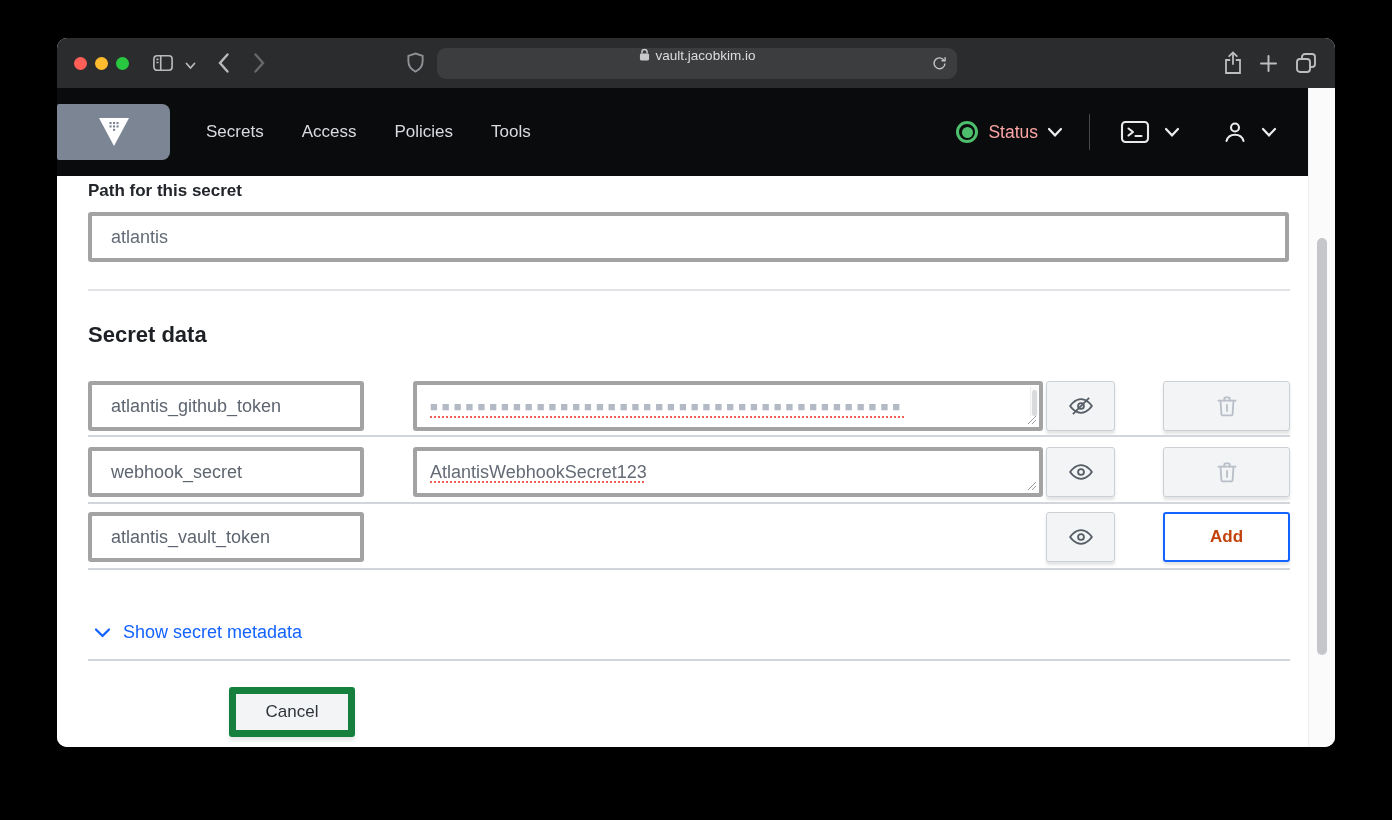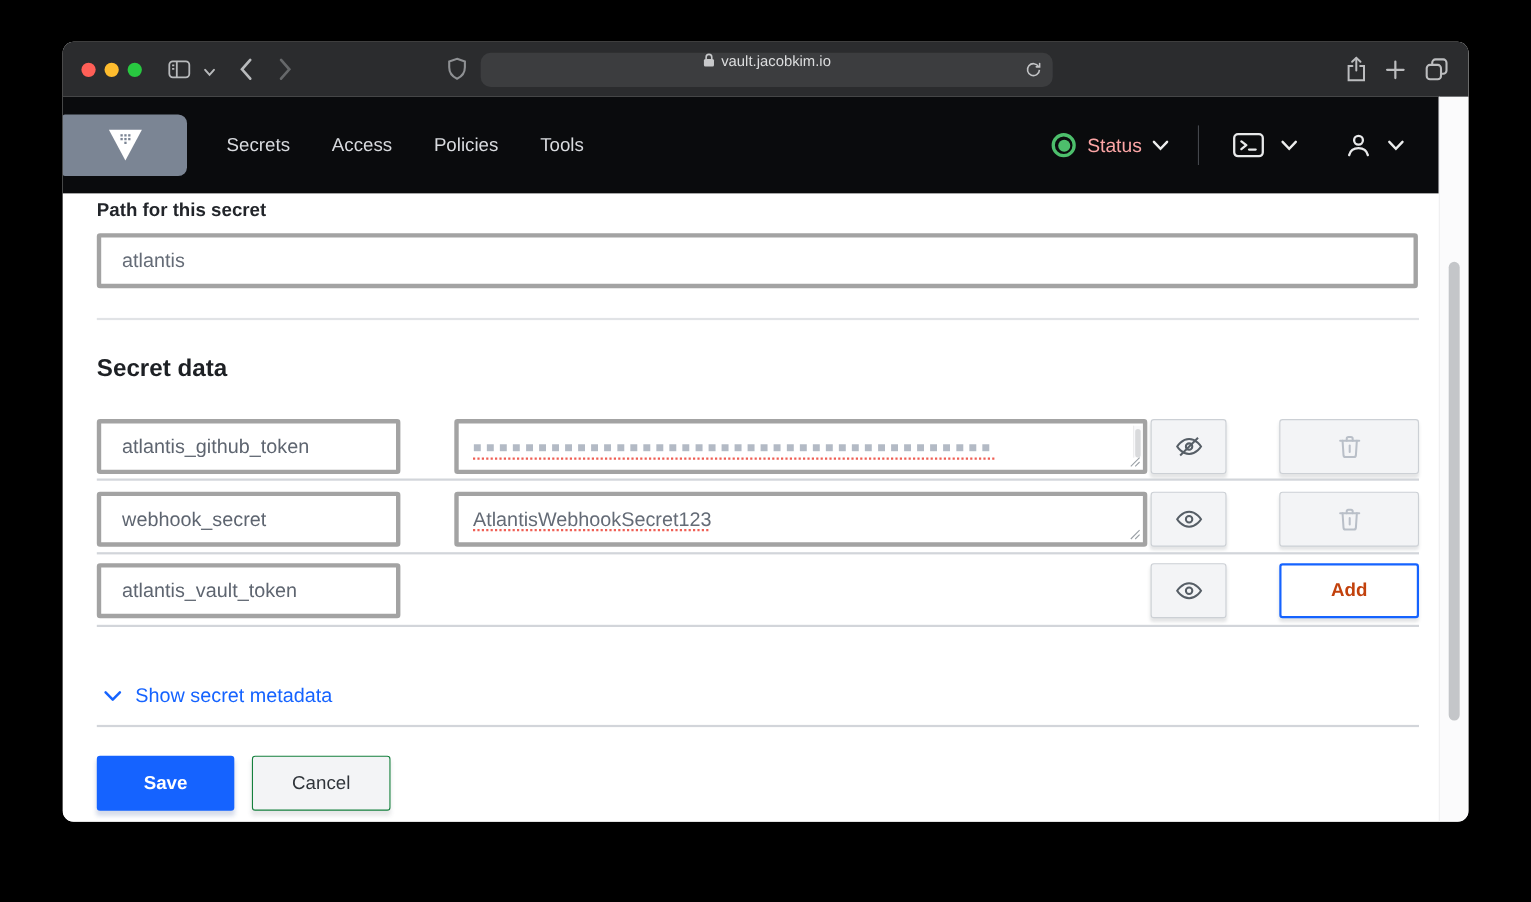--- a/index.html
+++ b/index.html
@@ -68,21 +68,21 @@
   .icon-btn { left:989px; width:69px; background:#f3f4f6; border:1px solid #ccd0d5; color:#565e66;
               box-shadow:0 3px 3px rgba(60,64,70,0.14); }
   .icon-btn.disabled-look { left:1106px; width:127px; color:#b9bfc8; }
   .add-btn { left:1106px; width:127px; background:#fff; border:2px solid #1563ff; color:#c2410c;
              font-weight:bold; font-size:17px; box-shadow:0 3px 3px rgba(60,64,70,0.14); }
 
   .metadata-link { position:absolute; left:37px; top:446px; display:flex; align-items:center; gap:12px;
                    color:#1563ff; font-size:18px; cursor:pointer; }
   .save-btn { left:31px; top:511px; width:125px; background:#1563ff; color:#fff; font-weight:bold;
               font-size:17px; box-shadow:0 4px 4px rgba(30,60,140,0.18); }
-  .cancel-btn { left:172px; top:511px; width:126px; background:#f3f4f6; border:1px solid #15803d;
+  .cancel-btn { left:172px; top:511px; width:126px; background:#f3f4f6; border:7px solid #15803d;
                 color:#2f343a; font-size:17px; box-shadow:0 4px 4px rgba(60,64,70,0.12); }
   svg { display:block; }
 </style>
 </head>
 <body>
 
 <div class="window">
 
   <div class="titlebar">
     <div class="tl red"></div>
@@ -309,19 +309,18 @@
       <span>
         <svg width="17" height="12" viewBox="0 0 17 12" fill="none" stroke="#1563ff" stroke-width="2.3" stroke-linecap="round" stroke-linejoin="round">
             <path d="M2 2.5l6.5 6.5L15 2.5"></path>
           </svg>
       </span>
       <span>Show secret metadata</span>
     </div>
 
     <div class="divider row-sep" style="top:483px;"></div>
 
-    <div class="btn save-btn">Save</div>
     <div class="btn cancel-btn">Cancel</div>
   </div>
 
   <div class="gutter"></div>
   <div class="scroll-thumb"></div>
 </div>
 
 </body></html>

